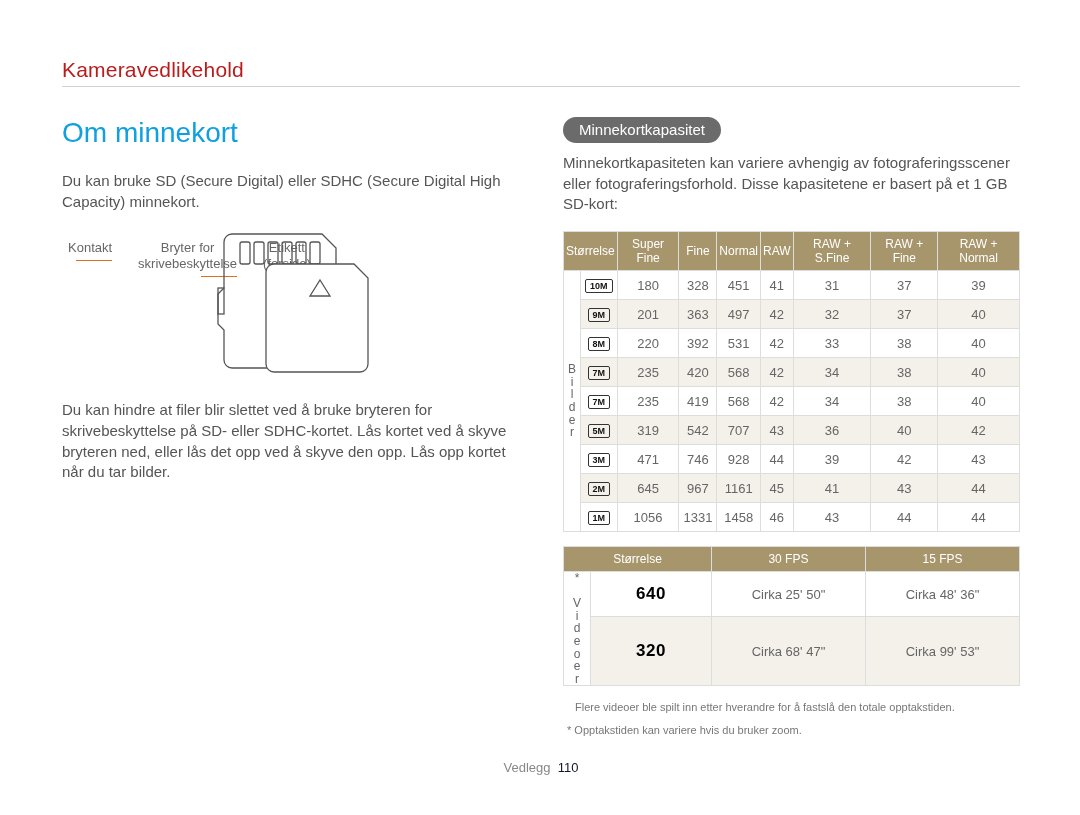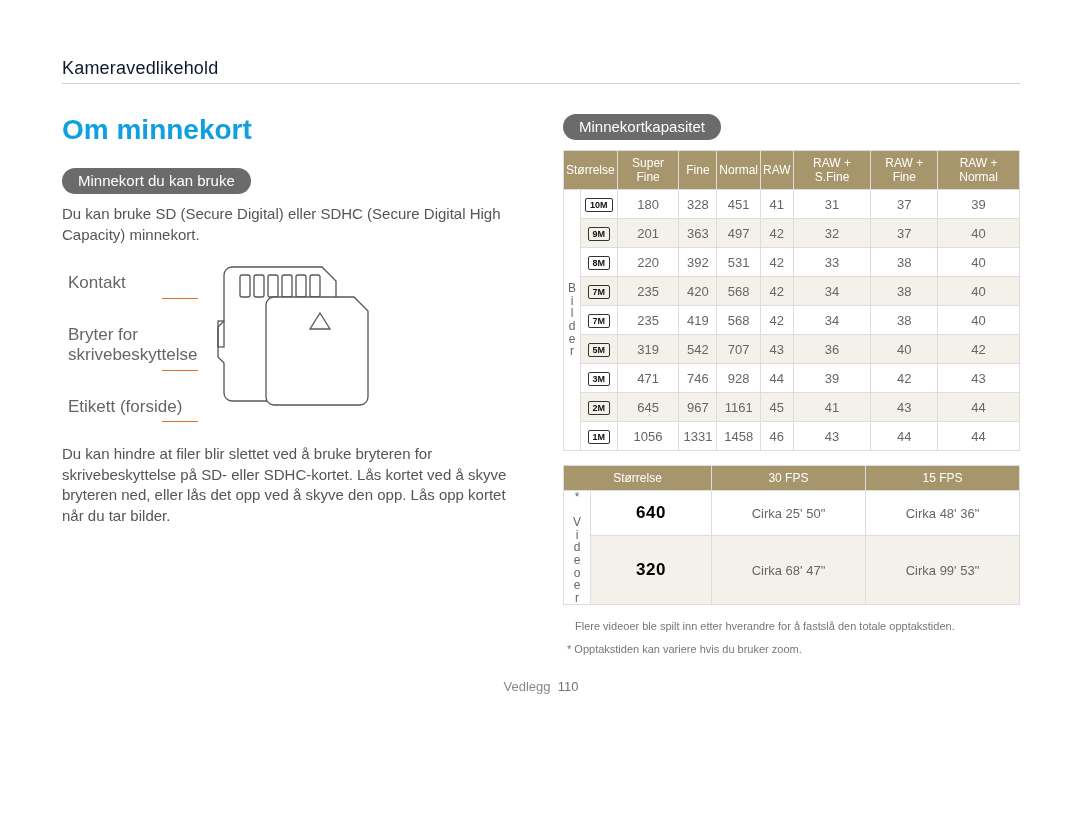--- a/index.html
+++ b/index.html
@@ -1,55 +1,54 @@
 <!DOCTYPE html>
 <html><head>
 <meta charset="utf-8">
 <style>
   html,body{margin:0;padding:0;background:#fff;}
   body{width:1080px;height:815px;font-family:Arial,Helvetica,sans-serif;color:#555;box-sizing:border-box;padding:58px 60px 28px 62px;}
-  .header-title{font-size:18px;color:#0f172a;font-weight:300;letter-spacing:.2px;margin-bottom:4px;}
+  .header-title{font-size:21px;color:#b91c1c;font-weight:300;letter-spacing:.2px;margin-bottom:4px;}
   .divider{height:1px;background:#d0d0d0;margin-bottom:30px;}
   .columns{display:flex;gap:44px;}
   .col{flex:1;min-width:0;}
-  .h2{font-size:28px;color:#0ea0e0;font-weight:700;margin:0 0 22px;}
+  .h2{font-size:28px;color:#0ea0e0;font-weight:400;margin:0 0 22px;}
   .pill{display:inline-block;background:#6b6b6b;color:#fff;font-size:15px;font-weight:500;border-radius:16px;padding:4px 16px 5px;margin-bottom:10px;}
   .para{font-size:15px;line-height:1.38;color:#555;margin:0 0 16px;font-weight:300;}
   
   .sd-wrap{display:flex;align-items:flex-start;gap:14px;margin:14px 0 22px 6px;}
-  .sd-labels{display:flex;flex-direction:column;gap:26px;font-size:17px;color:#666;text-align:left;width:130px;padding-top:12px;}
+  .sd-labels{display:flex;flex-direction:row;gap:26px;font-size:13px;color:#666;text-align:center;width:130px;padding-top:12px;}
   .sd-labels .lb{line-height:1.2;}
   .sd-labels .leader{display:block;height:1px;background:#e07020;width:36px;margin-top:4px;margin-left:auto;}
   .sd-svg{flex:0 0 auto;}
   
   .tbl{border-collapse:collapse;width:100%;font-size:13px;margin-bottom:14px;}
   .tbl th,.tbl td{border:1px solid #ddd;text-align:center;padding:6px 4px;color:#666;}
   .tbl thead th{background:#a7956c;color:#fff;font-weight:400;font-size:12px;padding:5px 2px;}
   .tbl tbody tr:nth-child(even) td{background:#f4f1ea;}
   .tbl tbody td.strong{font-weight:700;color:#2b2b2b;font-size:13px;}
   .vlabel{font-size:12px;color:#777;text-align:center;line-height:1.05;padding:0 4px!important;background:#fff!important;font-weight:300;}
   .size-icon{display:inline-block;border:1.3px solid #333;color:#111;font-weight:700;font-size:9px;line-height:10px;padding:1px 4px;border-radius:2px;}
   .small-note{font-size:11px;color:#777;line-height:1.35;margin:8px 0 0 4px;font-weight:300;}
   .footer{text-align:center;font-size:13px;color:#888;margin-top:22px;}
-  .footer .pg{color:#737373;}
+  .footer .pg{color:#0f172a;}
   .vid-size{font-family:"Arial Black",Arial;font-weight:900;color:#000;font-size:17px;letter-spacing:.5px;}
 </style>
 </head>
 <body>
 
 <div>
   <div class="header-title">Kameravedlikehold</div>
   <div class="divider"></div>
 </div>
 
 <div class="columns">
 
   <div class="col">
     <h2 class="h2">Om minnekort</h2>
-    <span class="pill">Minnekort du kan bruke</span>
     <p class="para">Du kan bruke SD (Secure Digital) eller SDHC (Secure Digital High Capacity) minnekort.</p>
 
     <div class="sd-wrap">
       <div class="sd-labels">
         <div class="lb"><span>Kontakt</span><span class="leader"></span></div>
         <div class="lb"><span>Bryter for</span><br><span>skrivebeskyttelse</span><span class="leader"></span></div>
         <div class="lb"><span>Etikett (forside)</span><span class="leader"></span></div>
       </div>
       <svg class="sd-svg" width="170" height="150" viewBox="0 0 170 150">
         <g fill="none" stroke="#555" stroke-width="1.3">
@@ -70,20 +69,21 @@
           <path d="M108 52 l10 16 h-20 z"></path>
         </g>
       </svg>
     </div>
 
     <p class="para">Du kan hindre at filer blir slettet ved å bruke bryteren for skrivebeskyttelse på SD- eller SDHC-kortet. Lås kortet ved å skyve bryteren ned, eller lås det opp ved å skyve den opp. Lås opp kortet når du tar bilder.</p>
   </div>
 
   <div class="col">
     <span class="pill">Minnekortkapasitet</span>
+    <p class="para">Minnekortkapasiteten kan variere avhengig av fotograferingsscener eller fotograferingsforhold. Disse kapasitetene er basert på et 1 GB SD-kort:</p>
 
     <table class="tbl">
       <thead>
           <tr id="imghdr">
             <th colspan="2">Størrelse</th>
             <th>Super Fine</th>
             <th>Fine</th>
             <th>Normal</th>
             <th>RAW</th>
             <th>RAW + S.Fine</th>

